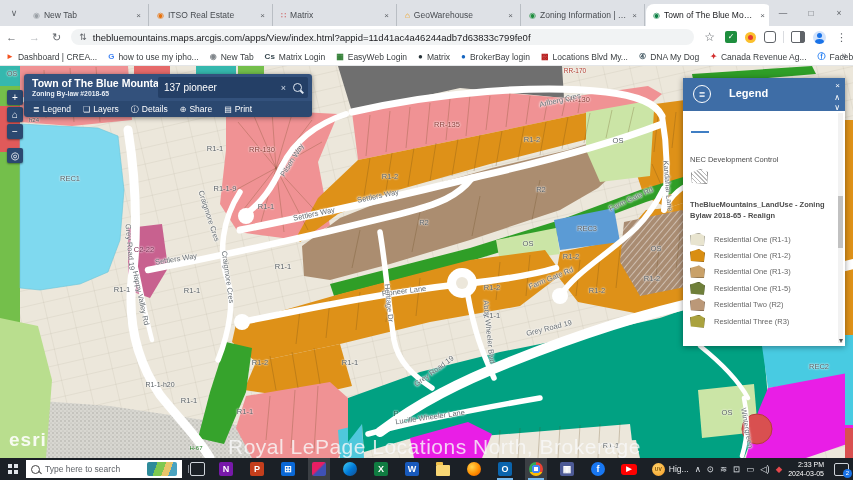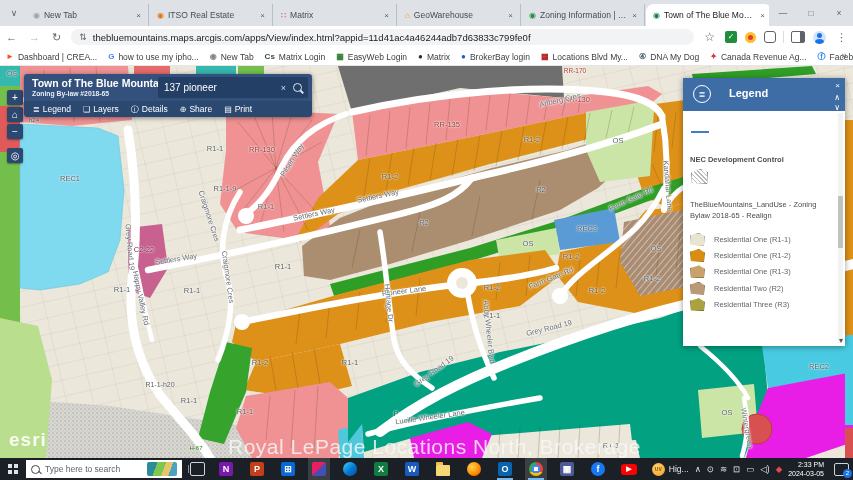--- a/index.html
+++ b/index.html
@@ -77,25 +77,25 @@
   
   #legend-panel{position:absolute;left:683px;top:78px;width:162px;height:268px;background:#fff;
     box-shadow:0 1px 6px rgba(0,0,0,.4)}
   #legend-head{position:relative;height:33px;background:#3e6da6}
   .lgicon{position:absolute;left:10px;top:7px;width:18px;height:18px;border:1.6px solid #fff;border-radius:50%;box-sizing:border-box;
     display:flex;align-items:center;justify-content:center;color:#fff;font-size:8px}
   #legend-title{position:absolute;left:46px;top:9px;font-size:11px;font-weight:bold;color:#fff}
   .lgctl{position:absolute;right:5px;color:#fff;font-size:8px;line-height:1}
   #legend-body{position:relative;height:235px;overflow:hidden}
   .blueline{position:absolute;left:8px;top:20px;width:18px;height:2px;background:#3f7ec4}
-  .nec-head{position:absolute;left:7px;top:44px;font-size:7.5px;font-weight:bold;color:#4d4d4d}
+  .nec-head{position:absolute;left:7px;top:44px;font-size:7.5px;font-weight:normal;color:#4d4d4d}
   .hatchsw{position:absolute;left:8px;top:58px;width:15px;height:13px;border:1px solid #8a8a8a;
     background:repeating-linear-gradient(45deg,#b9b9b9 0 1px,transparent 1px 3px);
     clip-path:polygon(0 25%,55% 0,100% 20%,95% 100%,5% 92%)}
-  .lu-head{position:absolute;left:7px;top:88px;width:144px;font-size:7.5px;font-weight:normal;color:#4d4d4d;line-height:1.5}
+  .lu-head{position:absolute;left:7px;top:88px;width:144px;font-size:7.5px;font-weight:bold;color:#4d4d4d;line-height:1.5}
   #legend-items{position:absolute;left:7px;top:120px;width:148px}
   .litem{display:flex;align-items:center;gap:9px;height:16.4px}
   .lsw{width:13px;height:11px;flex:0 0 auto;border:.5px solid rgba(0,0,0,.25);
     clip-path:polygon(0 20%,60% 0,100% 28%,93% 100%,6% 92%)}
   .llab{font-size:7.5px;color:#666}
   #lg-scroll{position:absolute;right:2px;top:2px;width:5px;height:230px;background:#f2f2f2}
   #lg-thumb{position:absolute;right:2px;top:85px;width:5px;height:52px;background:#c1c1c1}
   #lg-down{position:absolute;right:2px;bottom:1px;font-size:8px;color:#555}
 
   
@@ -515,20 +515,24 @@
             <span class="lsw" style="background: rgb(217, 142, 18);"></span>
             <span class="llab">Residential One (R1-2)</span>
           </div>
 
           <div class="litem">
             <span class="lsw" style="background: rgb(201, 161, 105);"></span>
             <span class="llab">Residential One (R1-3)</span>
           </div>
 
 
+          <div class="litem">
+            <span class="lsw" style="background: rgb(111, 127, 58);"></span>
+            <span class="llab">Residential One (R1-5)</span>
+          </div>
 
           <div class="litem">
             <span class="lsw" style="background: rgb(187, 152, 120);"></span>
             <span class="llab">Residential Two (R2)</span>
           </div>
 
           <div class="litem">
             <span class="lsw" style="background: rgb(170, 162, 62);"></span>
             <span class="llab">Residential Three (R3)</span>
           </div>

